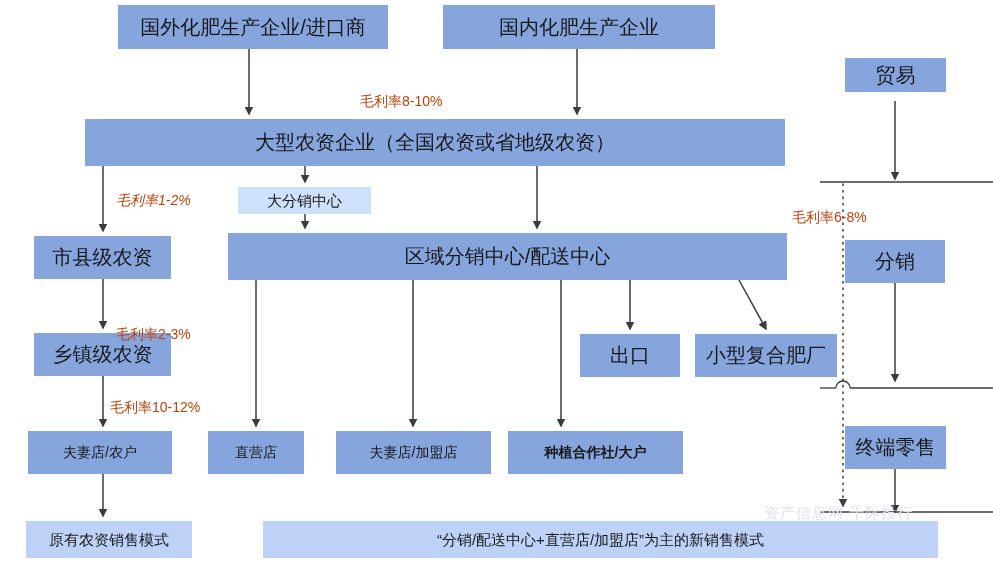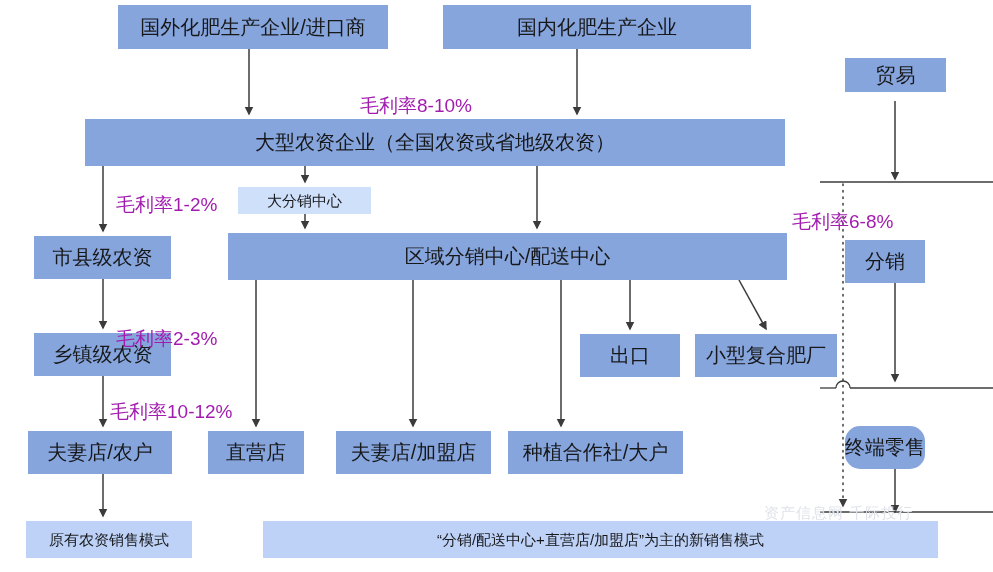--- a/index.html
+++ b/index.html
@@ -23,25 +23,25 @@
     color:#17181a;
     text-align:center;
     line-height:1.15;
     white-space:nowrap;
     background:#87a5dd;
     font-size:20px;
   }
   .node.lite{background:#cfe0fb;}
   .node.lite2{background:#bed2f7;}
   .node.sm{font-size:15px;}
-  .node.md{font-size:20px;}
+  .node.md{font-size:14px;}
   .label{
     position:absolute;
-    font-size:19px;
-    color:#a21caf;
+    font-size:14px;
+    color:#c2410c;
     white-space:nowrap;
     letter-spacing:0px;
   }
   .watermark{
     position:absolute;
     font-size:15px;
     color:#dfe3ea;
     white-space:nowrap;
     letter-spacing:1px;
   }
@@ -92,21 +92,21 @@
     </g>
     <g stroke="#3b3b3b" stroke-width="1.5" fill="none" stroke-dasharray="1.5,5" stroke-linecap="round" marker-end="url(#ah)">
       <path d="M843,184 L843,506"></path>
     </g>
   </svg>
 
   <div class="node" style="left:118px;top:5px;width:270px;height:44px;">
     <span>国外化肥生产企业/进口商</span>
   </div>
 
-  <div class="node" style="left:443px;top:5px;width:308px;height:44px;">
+  <div class="node" style="left:443px;top:5px;width:272px;height:44px;">
     <span>国内化肥生产企业</span>
   </div>
 
   <div class="node" style="left:845px;top:58px;width:101px;height:34px;">
     <span>贸易</span>
   </div>
 
   <div class="node" style="left:85px;top:119px;width:700px;height:47px;">
     <span>大型农资企业（全国农资或省地级农资）</span>
   </div>
@@ -116,21 +116,21 @@
   </div>
 
   <div class="node" style="left:34px;top:236px;width:137px;height:43px;">
     <span>市县级农资</span>
   </div>
 
   <div class="node" style="left:228px;top:233px;width:559px;height:47px;">
     <span>区域分销中心/配送中心</span>
   </div>
 
-  <div class="node" style="left:845px;top:240px;width:80px;height:43px;">
+  <div class="node" style="left:845px;top:240px;width:100px;height:43px;">
     <span>分销</span>
   </div>
 
   <div class="node" style="left:34px;top:333px;width:137px;height:43px;">
     <span>乡镇级农资</span>
   </div>
 
   <div class="node" style="left:580px;top:334px;width:100px;height:43px;">
     <span>出口</span>
   </div>
@@ -144,37 +144,37 @@
   </div>
 
   <div class="node md" style="left:208px;top:431px;width:96px;height:43px;">
     <span>直营店</span>
   </div>
 
   <div class="node md" style="left:336px;top:431px;width:155px;height:43px;">
     <span>夫妻店/加盟店</span>
   </div>
 
-  <div class="node md" style="left:508px;top:431px;width:175px;height:43px;">
+  <div class="node md" style="left:508px;top:431px;width:175px;height:43px;font-weight:bold;">
     <span>种植合作社/大户</span>
   </div>
 
-  <div class="node" style="left:845px;top:426px;width:80px;height:43px;border-radius:15px;">
+  <div class="node" style="left:845px;top:426px;width:101px;height:43px;">
     <span>终端零售</span>
   </div>
 
   <div class="node lite2 sm" style="left:26px;top:521px;width:166px;height:37px;">
     <span>原有农资销售模式</span>
   </div>
 
   <div class="node lite2 sm" style="left:263px;top:521px;width:675px;height:37px;">
     <span>“分销/配送中心+直营店/加盟店”为主的新销售模式</span>
   </div>
 
   <div class="label" style="left:360px;top:93px;">毛利率8-10%</div>
-  <div class="label" style="left:116px;top:192px;">毛利率1-2%</div>
+  <div class="label" style="left:116px;top:192px;font-style:italic;">毛利率1-2%</div>
   <div class="label" style="left:792px;top:209px;">毛利率6-8%</div>
   <div class="label" style="left:116px;top:310px;margin-top:16px;">毛利率2-3%</div>
   <div class="label" style="left:110px;top:399px;">毛利率10-12%</div>
 
   <div class="watermark" style="left:764px;top:504px;">资产信息网 千际投行</div>
 
 </div>
 
 </body></html>

